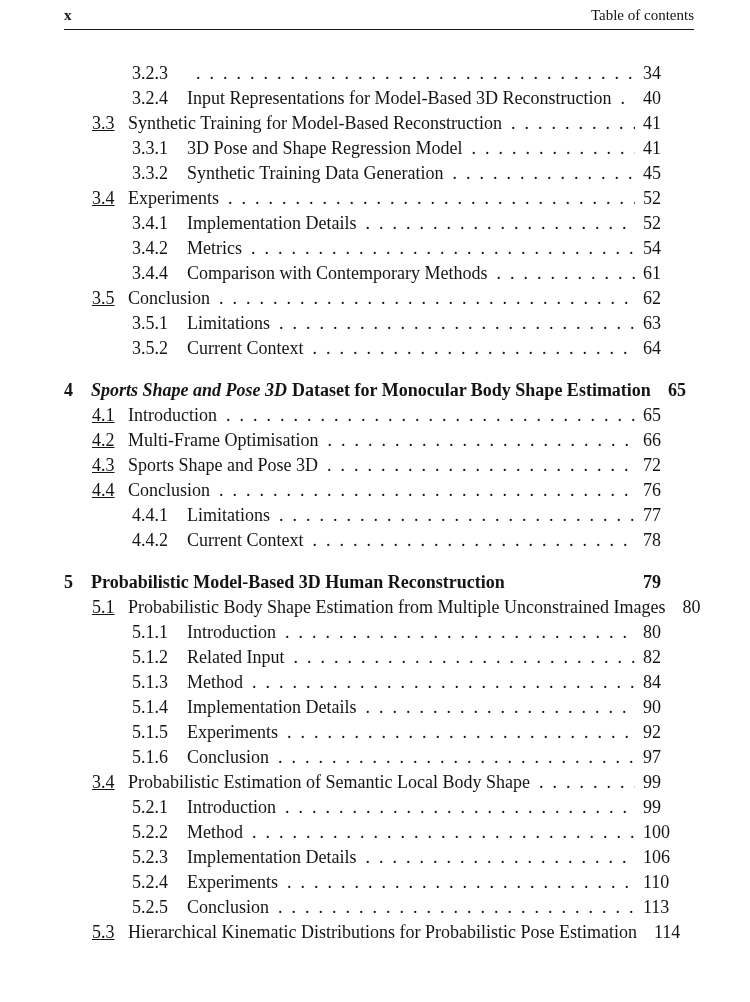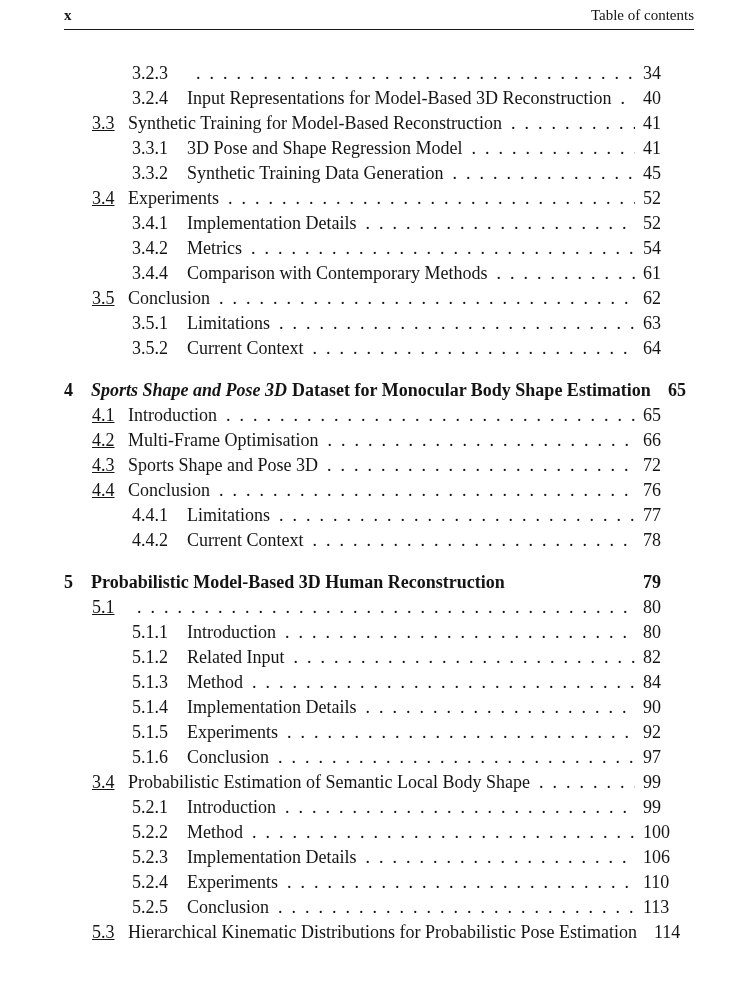--- a/index.html
+++ b/index.html
@@ -228,20 +228,21 @@
       <div class="toc-row level-0">
       <span class="num">5</span>
       <span class="title-italic"></span>
       <span class="title">Probabilistic Model-Based 3D Human Reconstruction</span>
       <span class="dots"></span>
       <span class="pageno">79</span>
     </div>
       <div class="toc-row level-1">
       <span class="num">5.1</span>
       <span class="title-italic"></span>
+      <span class="title">Probabilistic Body Shape Estimation from Multiple Unconstrained Images</span>
       <span class="dots"></span>
       <span class="pageno">80</span>
     </div>
       <div class="toc-row level-2">
       <span class="num">5.1.1</span>
       <span class="title-italic"></span>
       <span class="title">Introduction</span>
       <span class="dots"></span>
       <span class="pageno">80</span>
     </div>

